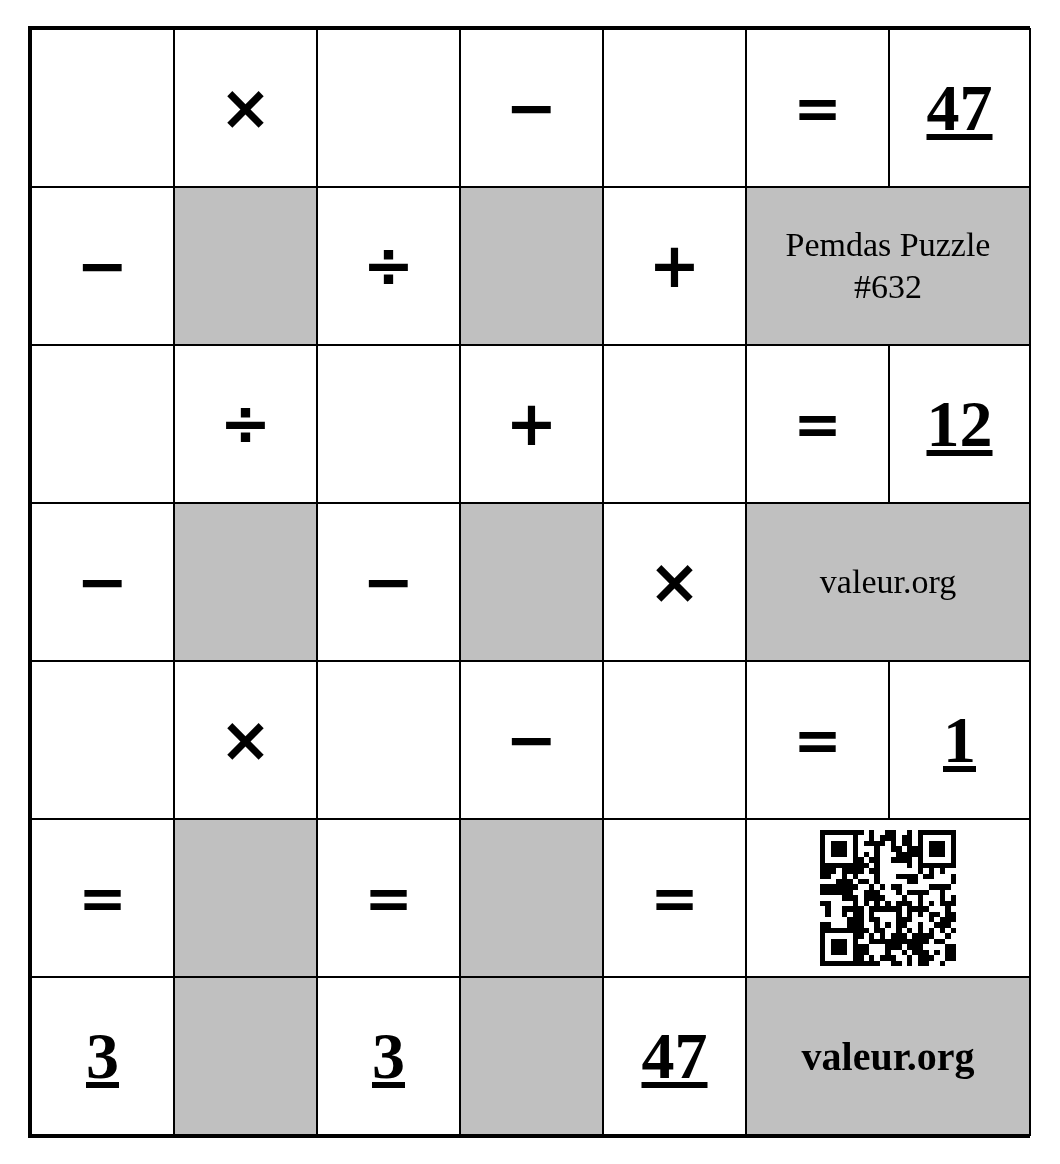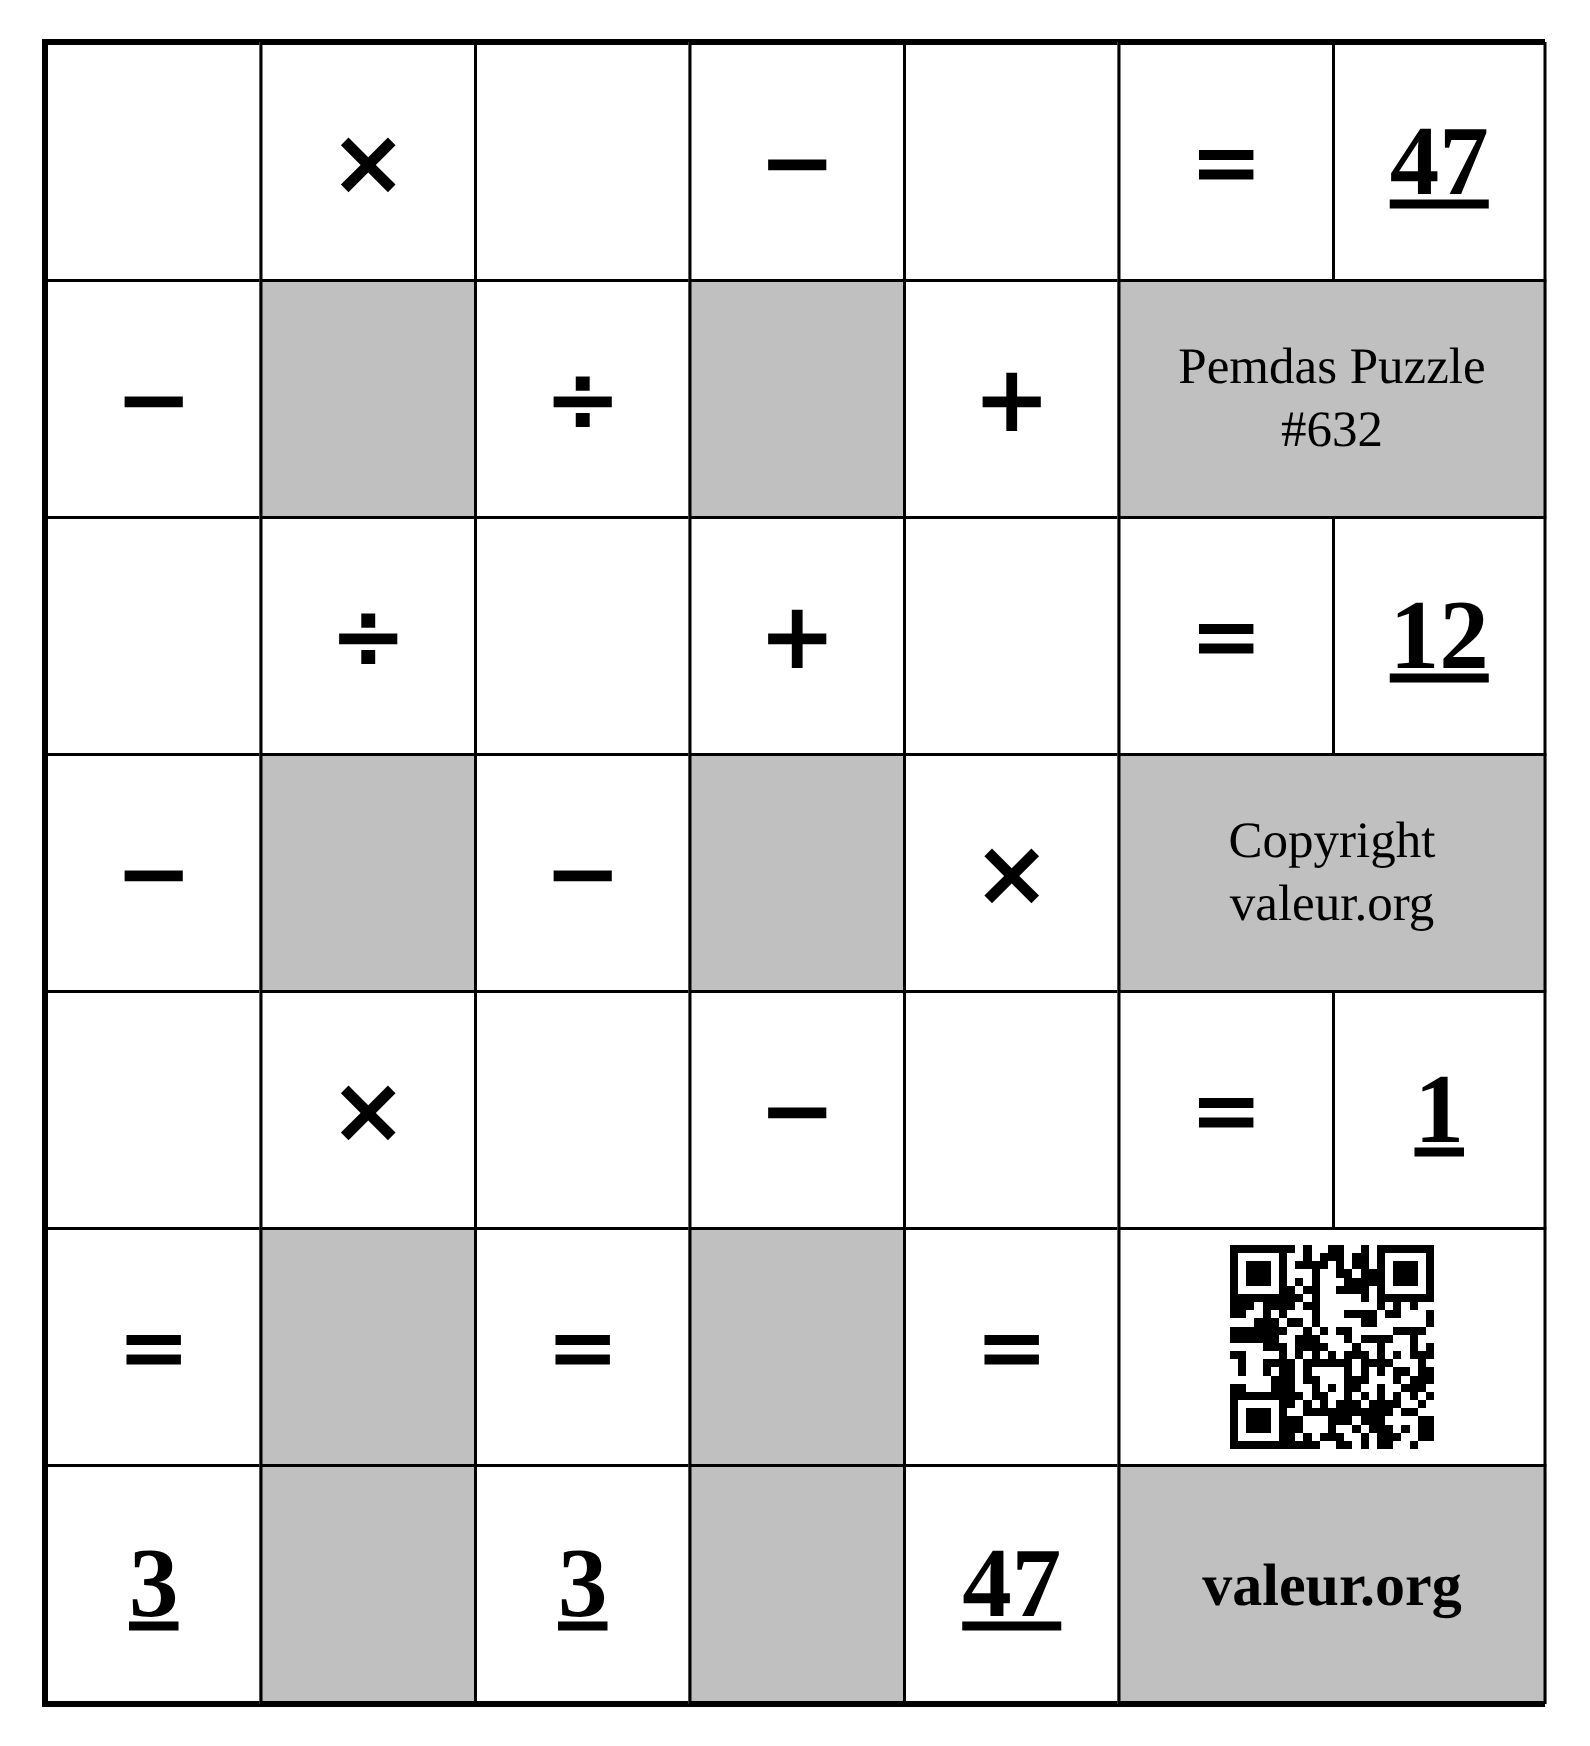--- a/index.html
+++ b/index.html
@@ -127,21 +127,20 @@
       <div class="cell empty"></div>
       <div class="cell eq">=</div>
       <div class="cell num">12</div>
       <div class="cell op">−</div>
       <div class="cell blank"></div>
       <div class="cell op">−</div>
       <div class="cell blank"></div>
       <div class="cell op">×</div>
       <div class="cell label span2">
         <div class="txt">
-          <div>Copyright</div>
           <div>valeur.org</div>
         </div>
       </div>
       <div class="cell empty"></div>
       <div class="cell op">×</div>
       <div class="cell empty"></div>
       <div class="cell op">−</div>
       <div class="cell empty"></div>
       <div class="cell eq">=</div>
       <div class="cell num">1</div>

